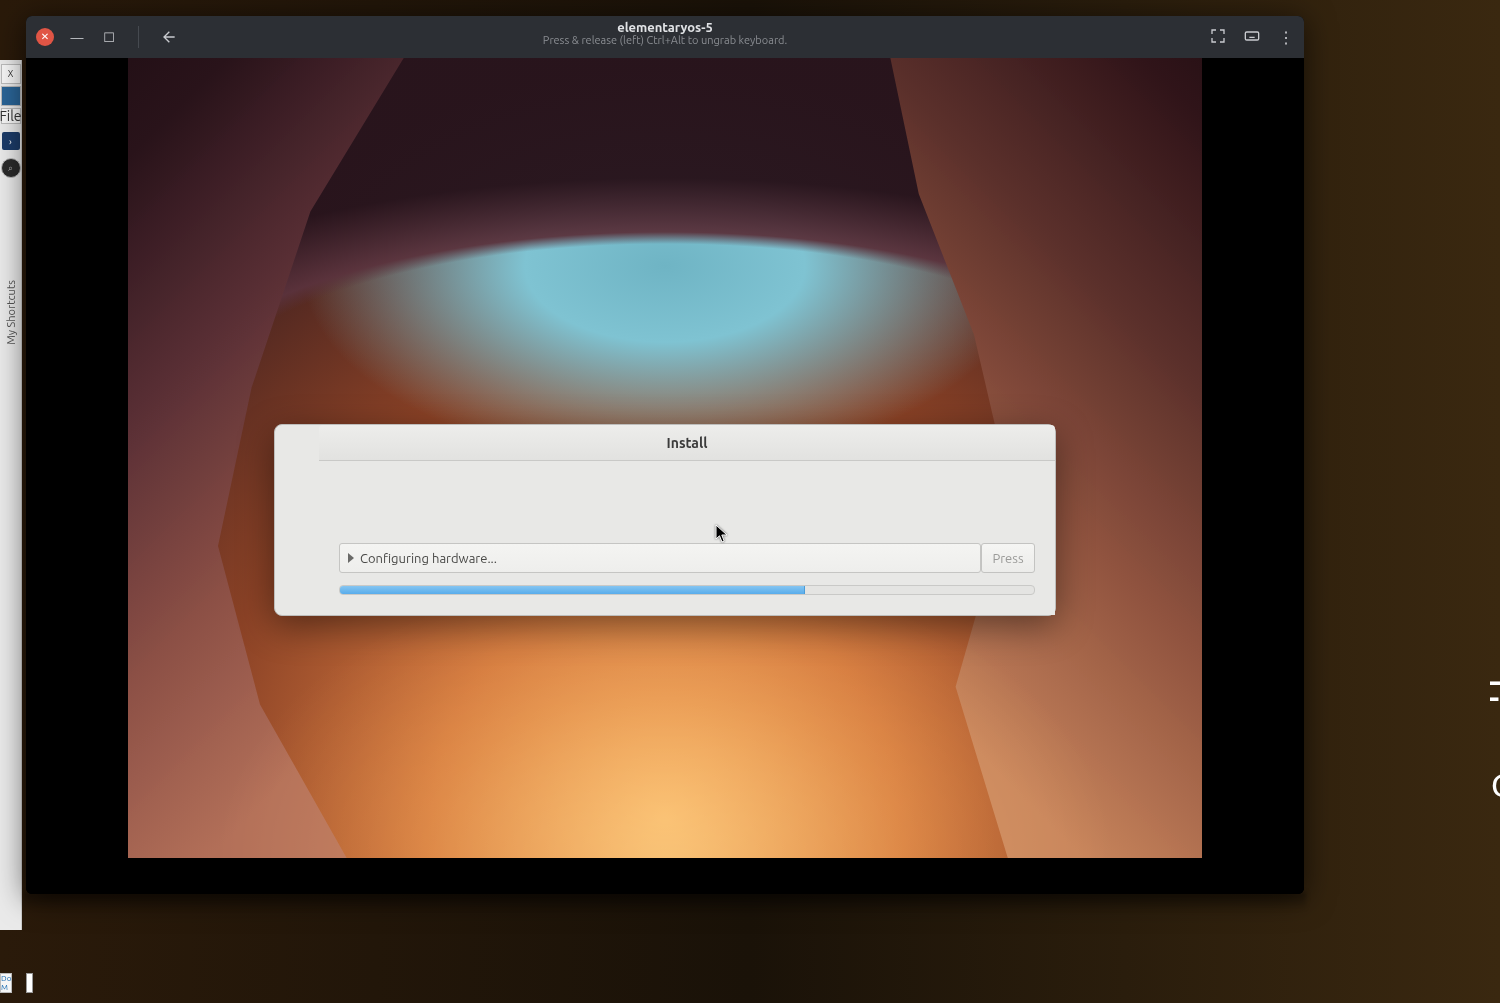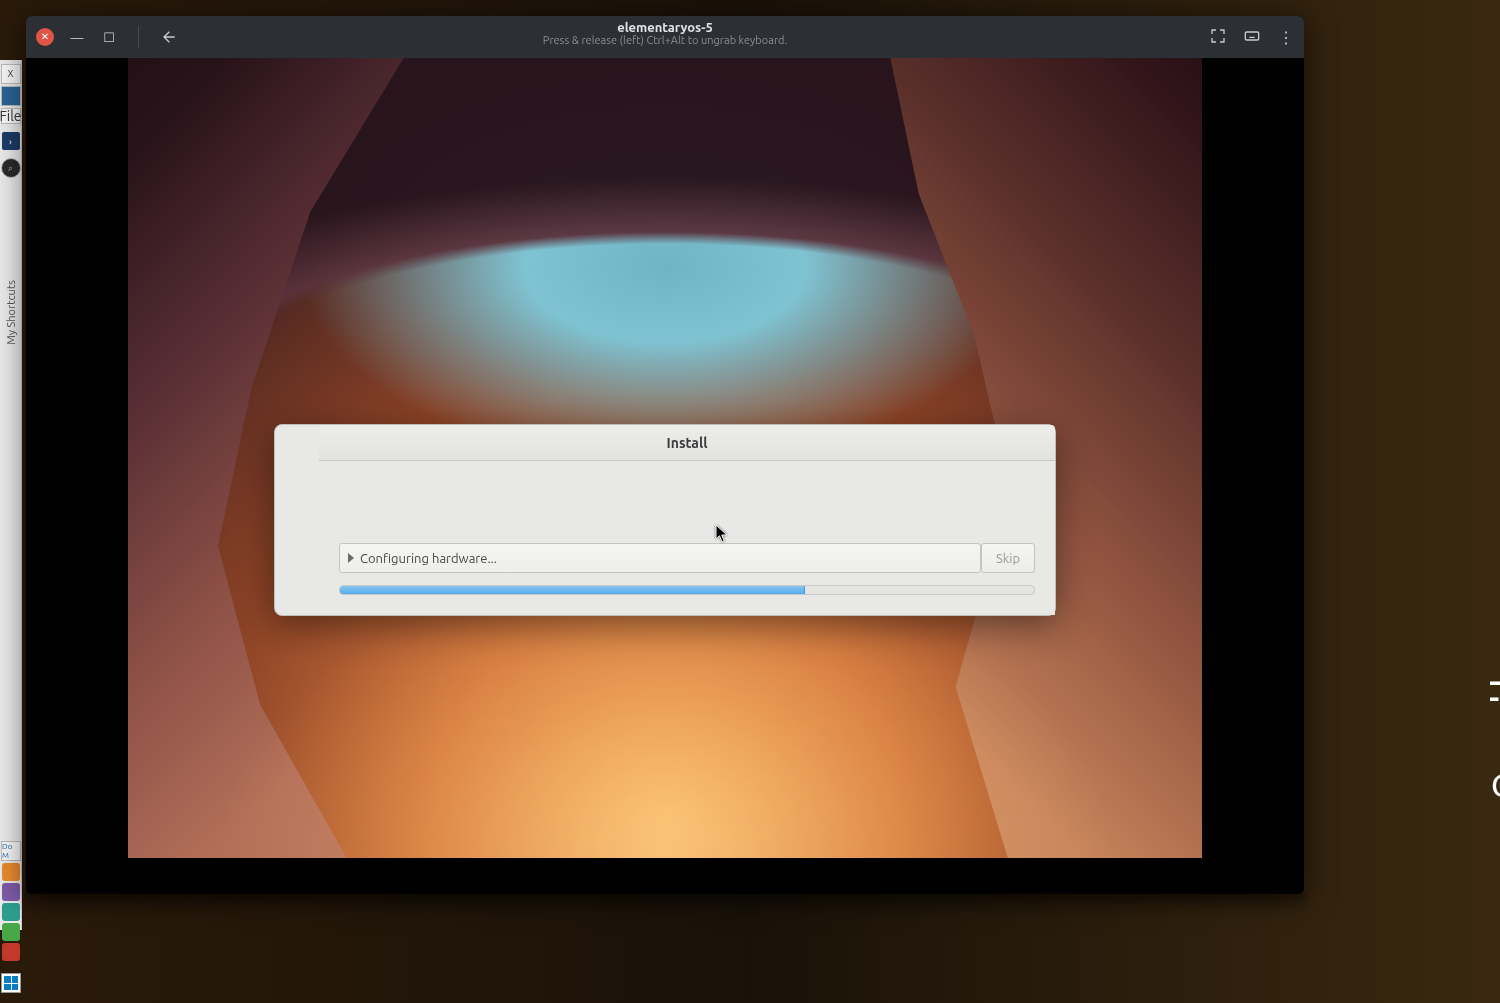--- a/index.html
+++ b/index.html
@@ -39,21 +39,21 @@
     }
     .host-shortcuts {
       margin-top: 100px;
       writing-mode: vertical-rl;
       transform: rotate(180deg);
       font-size: 11px;
       color:#555;
     }
     .host-icons {
       position:absolute; bottom: 10px; left:0; width:22px;
-      display:flex;flex-direction:column;align-items:center;gap:2px;
+      display:flex;flex-direction:row;align-items:center;gap:2px;
     }
     .host-icon { width:18px;height:18px;border-radius:3px; }
     .host-start {
       width:20px;height:20px;background:#fff;border:1px solid #999;
       display:grid;grid-template-columns:1fr 1fr;grid-template-rows:1fr 1fr;gap:1px;padding:2px;
     }
     .host-start > div{background:#0a7cc4;}
     .host-partial-right{
       position:absolute;right:0;top:60px;width:10px;height:870px;
       background:transparent;
@@ -298,21 +298,21 @@
       <div class="warm-glow"></div>
 
       <div class="install-dialog">
         <div class="install-title">Install</div>
         <div class="install-body">
           <div class="status-row">
             <div class="status-expander">
               <div class="tri"></div>
               <span>Configuring hardware...</span>
             </div>
-            <div class="skip-btn">Skip</div>
+            <div class="skip-btn">Press</div>
           </div>
           <div class="progress-bar">
             <div class="progress-fill" style="width: 67%;"></div>
           </div>
 
           <div class="cursor">
             <svg viewBox="0 0 14 20">
               <path d="M1 1 L1 15 L4.5 11.8 L7 18 L9.2 17 L6.8 11 L12 11 Z" fill="#000" stroke="#fff" stroke-width="1"></path>
             </svg>
           </div>

